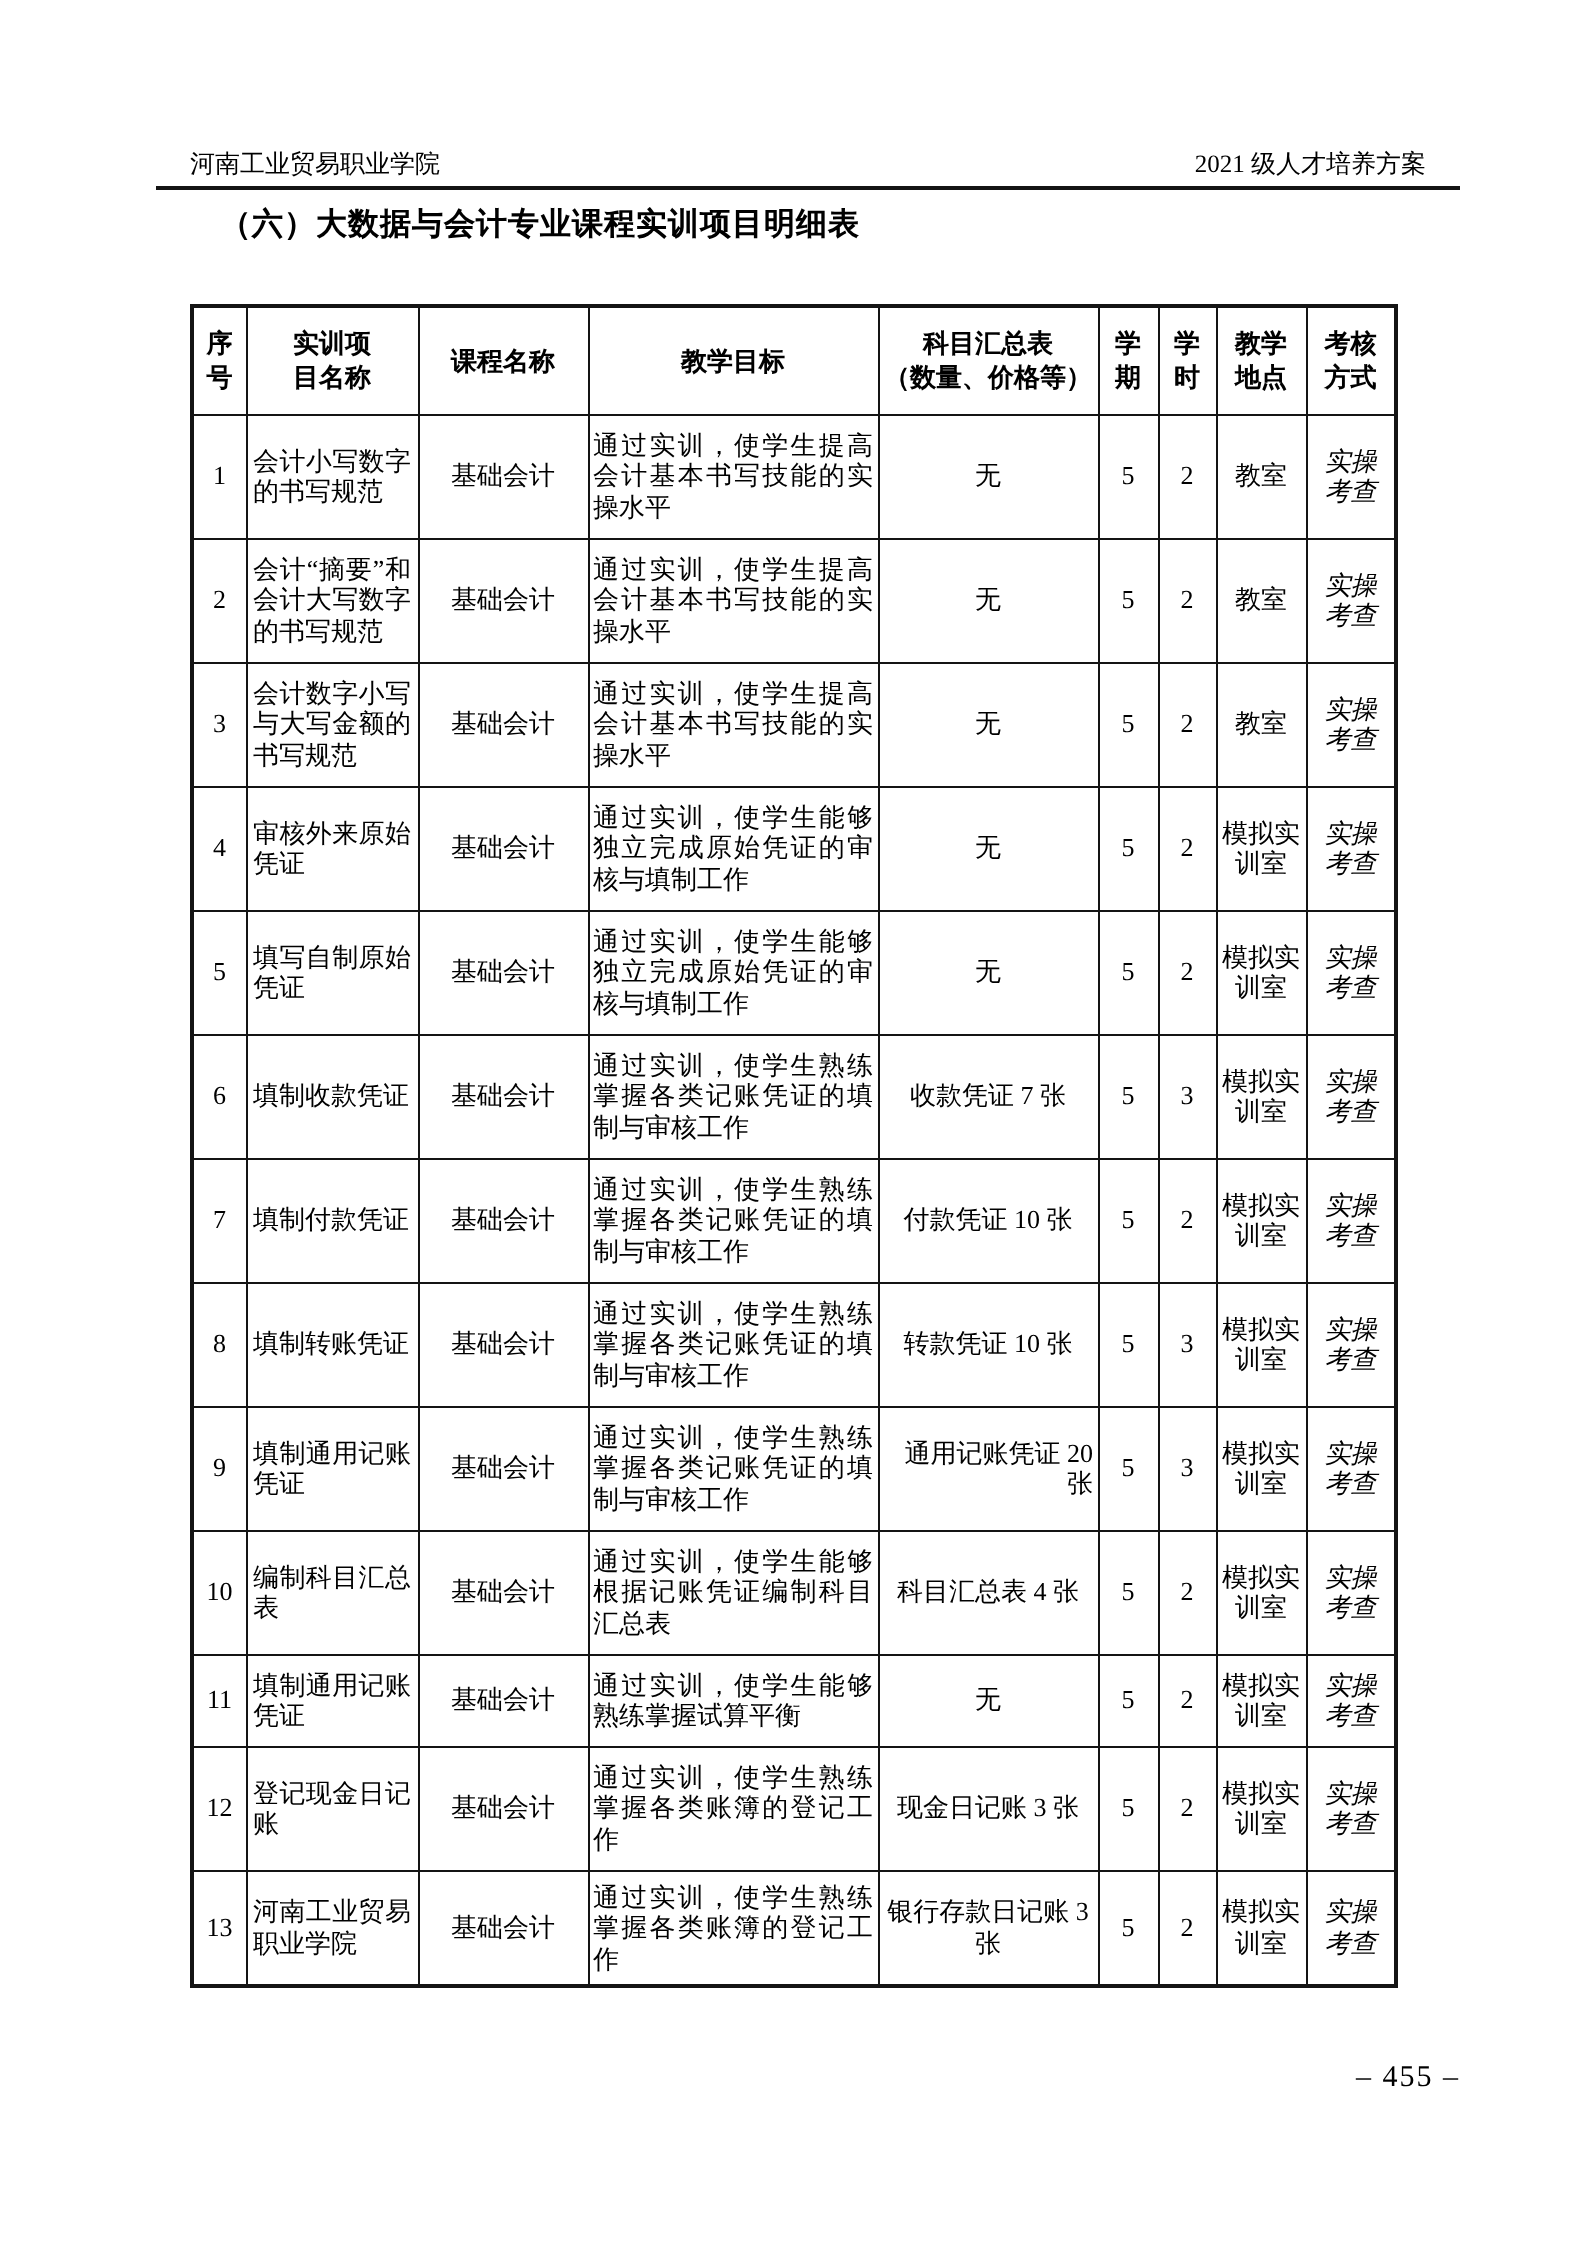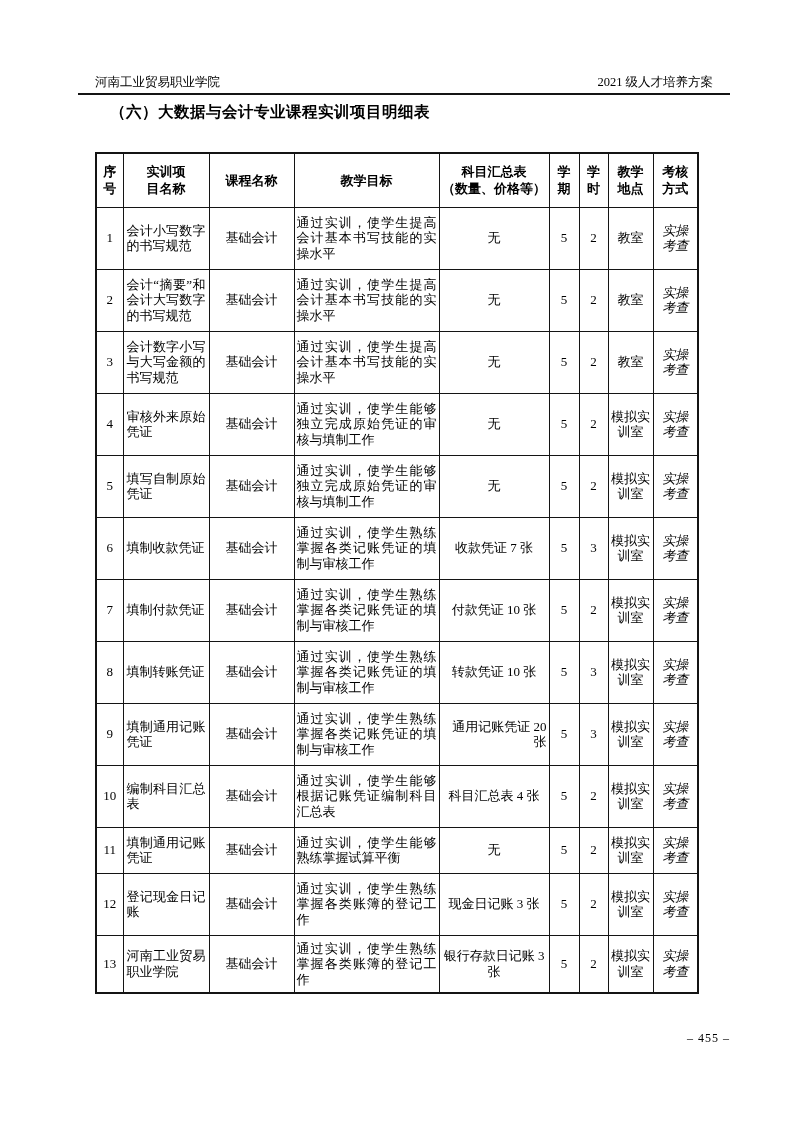--- a/index.html
+++ b/index.html
@@ -105,21 +105,21 @@
     text-align: justify;
     padding: 1px 2px;
     font-family: Liberation Serif, serif;
   }
   .training-table td.col-method { padding: 1px 8px; font-style: italic; }
   .training-table td.col-no { padding: 1px 0; }
   .page-number {
     position: absolute;
     top: 1031px;
     right: 103px;
-    font-size: 12px;
+    font-size: 15px;
     letter-spacing: 1px;
   }
 </style>
 </head>
 <body>
 
 <div class="page" style="color: #000000; background: rgb(255, 255, 255); padding-left: 40px;">
 
   <div class="doc-header">
     <span>河南工业贸易职业学院</span>

